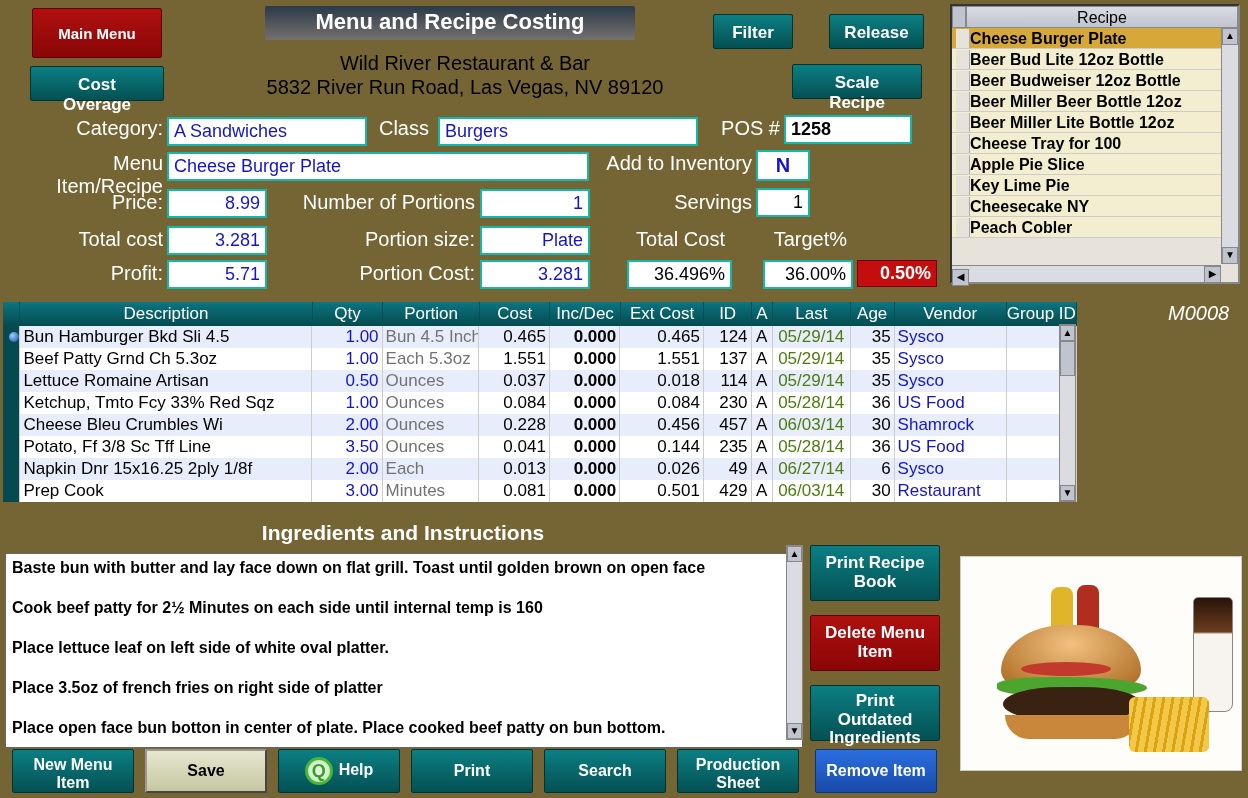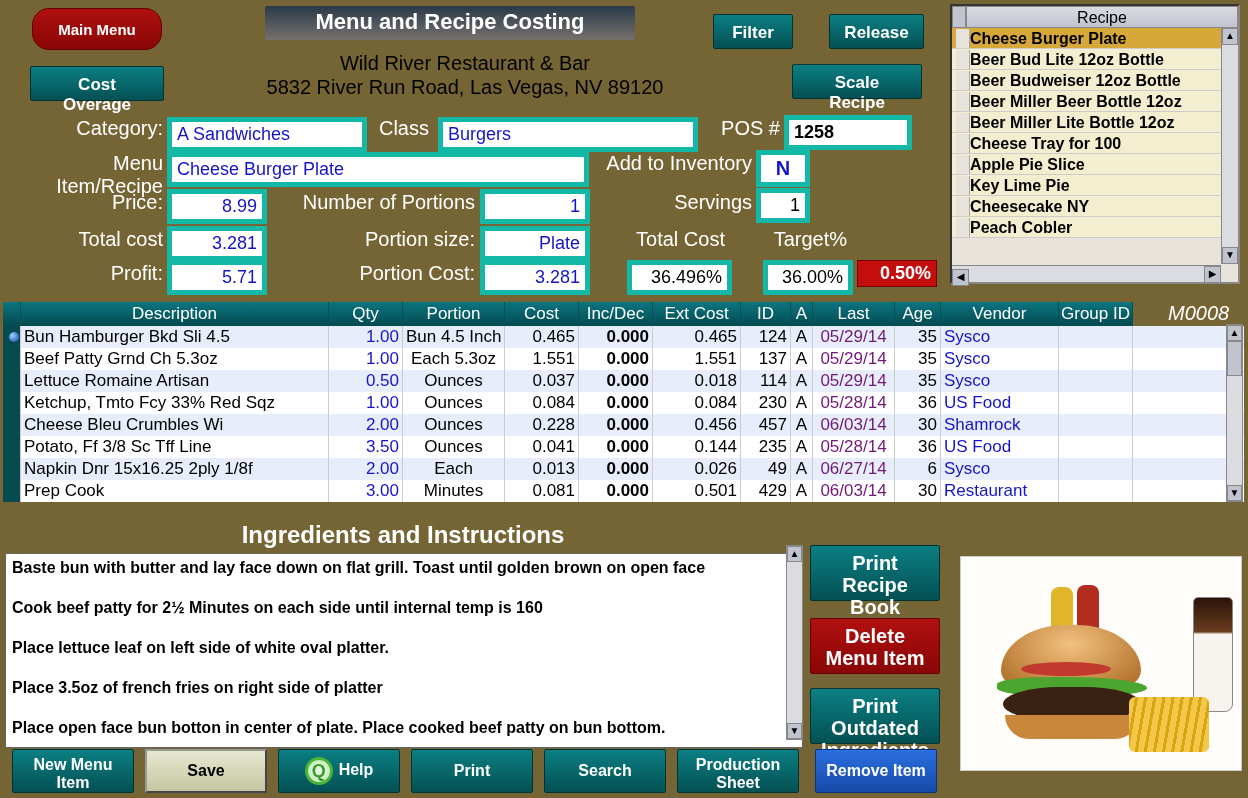--- a/index.html
+++ b/index.html
@@ -5,81 +5,81 @@
 * { margin:0; padding:0; box-sizing:border-box; font-family:Arial,Helvetica,sans-serif; }
 body { width:1248px; height:798px; background:#756534; overflow:hidden; position:relative; }
 
 
 .top { position:relative; height:288px; }
 .btn-red { background:linear-gradient(#b01010,#8a0606); color:#fff; border:1px solid #600; font-size:15px; font-weight:bold; padding:6px; cursor:pointer; border-radius:2px; }
 .btn-teal { background:linear-gradient(#0b7f83,#045053); color:#fff; border:1px solid #033; font-size:15px; font-weight:bold; padding:6px; cursor:pointer; border-radius:2px; }
 .btn-teal-lg { background:linear-gradient(#0b7f83,#045053); color:#fff; border:1px solid #033; font-size:17px; font-weight:bold; padding:8px 12px; cursor:pointer; border-radius:2px; }
 .btn-blue { background:linear-gradient(#2a6fe0,#184aa8); color:#fff; border:1px solid #0b3480; font-size:16px; font-weight:bold; padding:8px; cursor:pointer; border-radius:2px; }
 
-#main-menu { position:absolute; left:32px; top:8px; width:130px; height:42px;border-radius:17px; }
+#main-menu { position:absolute; left:32px; top:8px; width:130px; height:50px; }
 #cost-overage { position:absolute; left:30px; top:66px; width:134px; height:35px; }
 .title-bar { position:absolute; left:265px; top:6px; width:370px; height:34px; background:linear-gradient(#2a3a4a,#76716c); color:#fff; font-size:22px; font-weight:bold; text-align:center; line-height:32px; border-radius:2px;}
 .rest-name { position:absolute; left:265px; top:52px; width:400px; text-align:center; font-size:20px; color:#000; }
 .rest-addr { position:absolute; left:265px; top:76px; width:400px; text-align:center; font-size:20px; color:#000; }
 #filter { position:absolute; left:713px; top:14px; width:80px; height:35px; }
 #release { position:absolute; left:829px; top:14px; width:95px; height:35px; }
 #scale { position:absolute; left:792px; top:64px; width:130px; height:35px; }
 
 .label-w { color:#fff; font-size:20px; position:absolute; text-align:right; }
-.inp-w { background:#fff; border:5px solid #14b8a6; font-size:18px; color:#1515c8; padding:2px 5px; position:absolute; }
+.inp-w { background:#fff; border:2px solid #14b8a6; font-size:18px; color:#1515c8; padding:2px 5px; position:absolute; }
 
 
 .recipe-panel { position:absolute; left:950px; top:4px; width:290px; height:280px; background:#e7e3da; border:2px inset #888;}
 .recipe-head-row { background:#044a4f; }
 .recipe-head { background:linear-gradient(#dadce2,#c0c4cf); color:#000; font-size:16px; text-align:center; padding:2px; border:1px solid #888;}
 .recipe-row { background:#f2eecf; font-size:16px; padding:1px 4px; border-bottom:1px solid #ccc; height:21px; line-height:19px; font-weight:bold; white-space:nowrap; overflow:hidden;}
 .recipe-row.sel { background:#d6a83a; }
 .recipe-scroll-v { position:absolute; right:0; top:22px; bottom:18px; width:17px; background:#dadce2; border-left:1px solid #888;}
 .recipe-scroll-v .arrow { height:17px; background:#c0c4cf; border:1px solid #888; text-align:center; font-size:10px; line-height:14px;}
 .recipe-scroll-h { position:absolute; left:0; right:17px; bottom:0; height:17px; background:#dadce2; border-top:1px solid #888;}
 .recipe-scroll-h .arrow { width:17px; height:17px; background:#c0c4cf; border:1px solid #888; display:inline-block; text-align:center; font-size:10px; line-height:14px;}
 .recipe-rows-box { position:absolute; left:0; top:22px; right:17px; bottom:18px; overflow:hidden; }
 .recipe-lead { display:inline-block; width:14px; height:19px; background:#e7e3da; border-right:1px solid #aaa; vertical-align:top;}
 
 
-.ing { position:absolute; left:3px; top:302px; width:1241px; }
+.ing { position:absolute; left:3px; top:302px; width:1074px; }
 .ing-head { display:flex; font-size:17px; color:#fff; }
 .ing-head div { background:linear-gradient(#0c7580,#044a4f); padding:2px 0; text-align:center; border-right:1px solid #035158; }
 .ing-body { }
 .ing-row { display:flex; font-size:17px; background:#fff; height:22px; line-height:21px;}
 .ing-row.alt { background:#e7edfb; }
 .ing-row div { border-right:1px solid #ccc; padding:0 3px; overflow:hidden; white-space:nowrap; }
 .c-bullet { width:18px; background:#044a4f !important; }
 .c-desc{ width:308px; color:#000;}
 .c-qty{ width:74px; text-align:right; color:#1515c8;}
-.c-port{ width:102px; color:#000000;text-align:center;}
+.c-port{ width:102px; color:#737373;}
 .c-cost{ width:74px; text-align:right; color:#000;}
 .c-inc{ width:74px; text-align:right; color:#000; font-weight:bold;}
 .c-ext{ width:88px; text-align:right; color:#000;}
 .c-id{ width:50px; text-align:right; color:#000;}
 .c-a{ width:22px; text-align:center; color:#000;}
-.c-last{ width:82px; color:#701a75; text-align:center;}
+.c-last{ width:82px; color:#4d7c0f; text-align:center;}
 .c-age{ width:46px; text-align:right; color:#000;}
 .c-vend{ width:118px; color:#1515c8;}
 .c-grp{ width:74px;}
 .ing-sv { position:absolute; right:1px; top:22px; width:17px; bottom:0; background:#dadce2; border:1px solid #888;}
 .ing-sv .arrow { height:16px; background:#c0c4cf; border:1px solid #888; font-size:10px; text-align:center; line-height:13px;}
 .ing-sv .thumb { height:35px; background:#c0c4cf; border:1px solid #888;}
 .mcode { position:absolute; left:1168px; top:302px; color:#fff; font-size:20px; font-style:italic;}
 
 
-.instr-title { position:absolute; left:3px; top:521px; width:800px; background:#756534; color:#fff; font-size:24px; font-weight:bold; text-align:center; }
+.instr-title { position:absolute; left:3px; top:521px; width:800px; background:#756534; color:#fff; font-size:21px; font-weight:bold; text-align:center; }
 .instr-box { position:absolute; left:5px; top:545px; width:798px; height:195px; background:#fff; border:1px solid #666; font-size:16px; font-weight:bold; padding:4px 6px; line-height:1.25; overflow:hidden;margin-top:8px;}
 .instr-sv { position:absolute; left:786px; top:545px; width:17px; height:195px; background:#dadce2; border:1px solid #888;}
 .instr-sv .arrow { height:16px; background:#c0c4cf; border:1px solid #888; font-size:10px; text-align:center; line-height:13px;}
 .instr-sv .track { height:161px; }
 
 
 .rcol { position:absolute; left:810px; top:545px; width:135px; }
-.rcol button { width:130px; margin-bottom:14px; height:56px; font-size:20px; line-height:1.1; }
+.rcol button { width:130px; margin-bottom:14px; height:56px; font-size:17px; line-height:1.1; }
 
 
 .food-img { position:absolute; left:960px; top:556px; width:282px; height:215px; background:#fffdfa; border:1px solid #ccc;}
 
 .bun { position:absolute; left:40px; top:68px; width:140px; height:64px; background:radial-gradient(ellipse at 50% 30%,#f2c180,#a9671f); border-radius:70px 70px 30px 30px/50px 50px 20px 20px;}
 .patty { position:absolute; left:42px; top:130px; width:138px; height:34px; background:#3a2212; border-radius:50%/60%;}
 .lettuce { position:absolute; left:36px; top:120px; width:150px; height:20px; background:#4ca52f; border-radius:40% 60% 50% 50%;}
 .tomato { position:absolute; left:60px; top:105px; width:90px; height:14px; background:#c23a2e; border-radius:50%;}
 .bunbot { position:absolute; left:44px; top:158px; width:134px; height:24px; background:#c8873b; border-radius:0 0 40px 40px;}
 .fries { position:absolute; left:168px; top:140px; width:80px; height:55px; background:repeating-linear-gradient(100deg,#f3c748 0 6px,#d9a314 6px 9px); border-radius:6px;}

